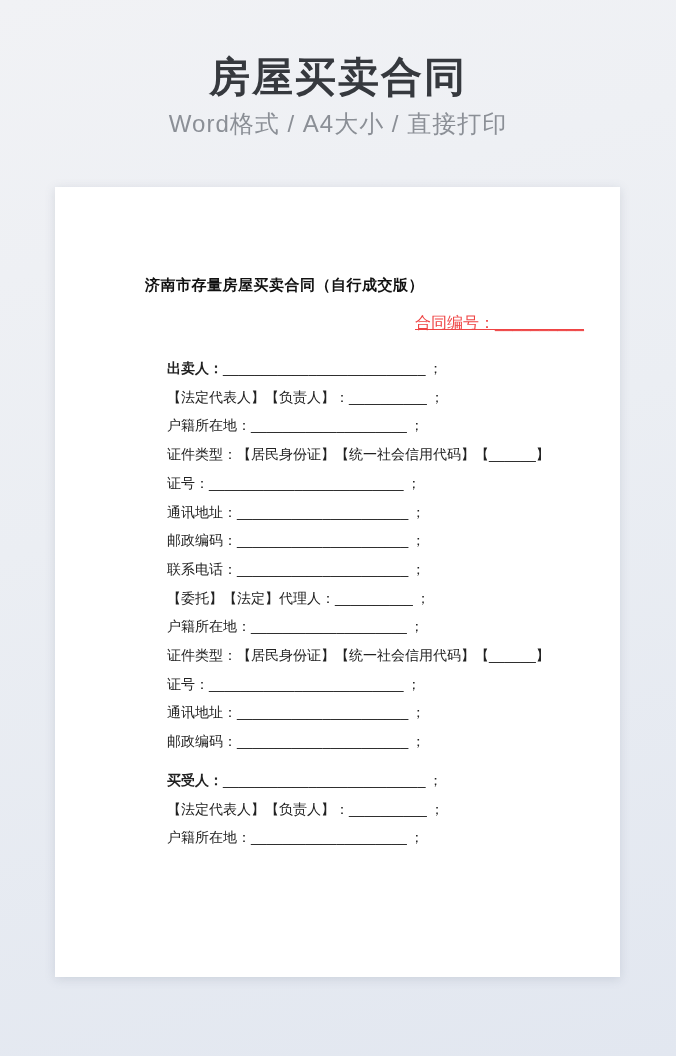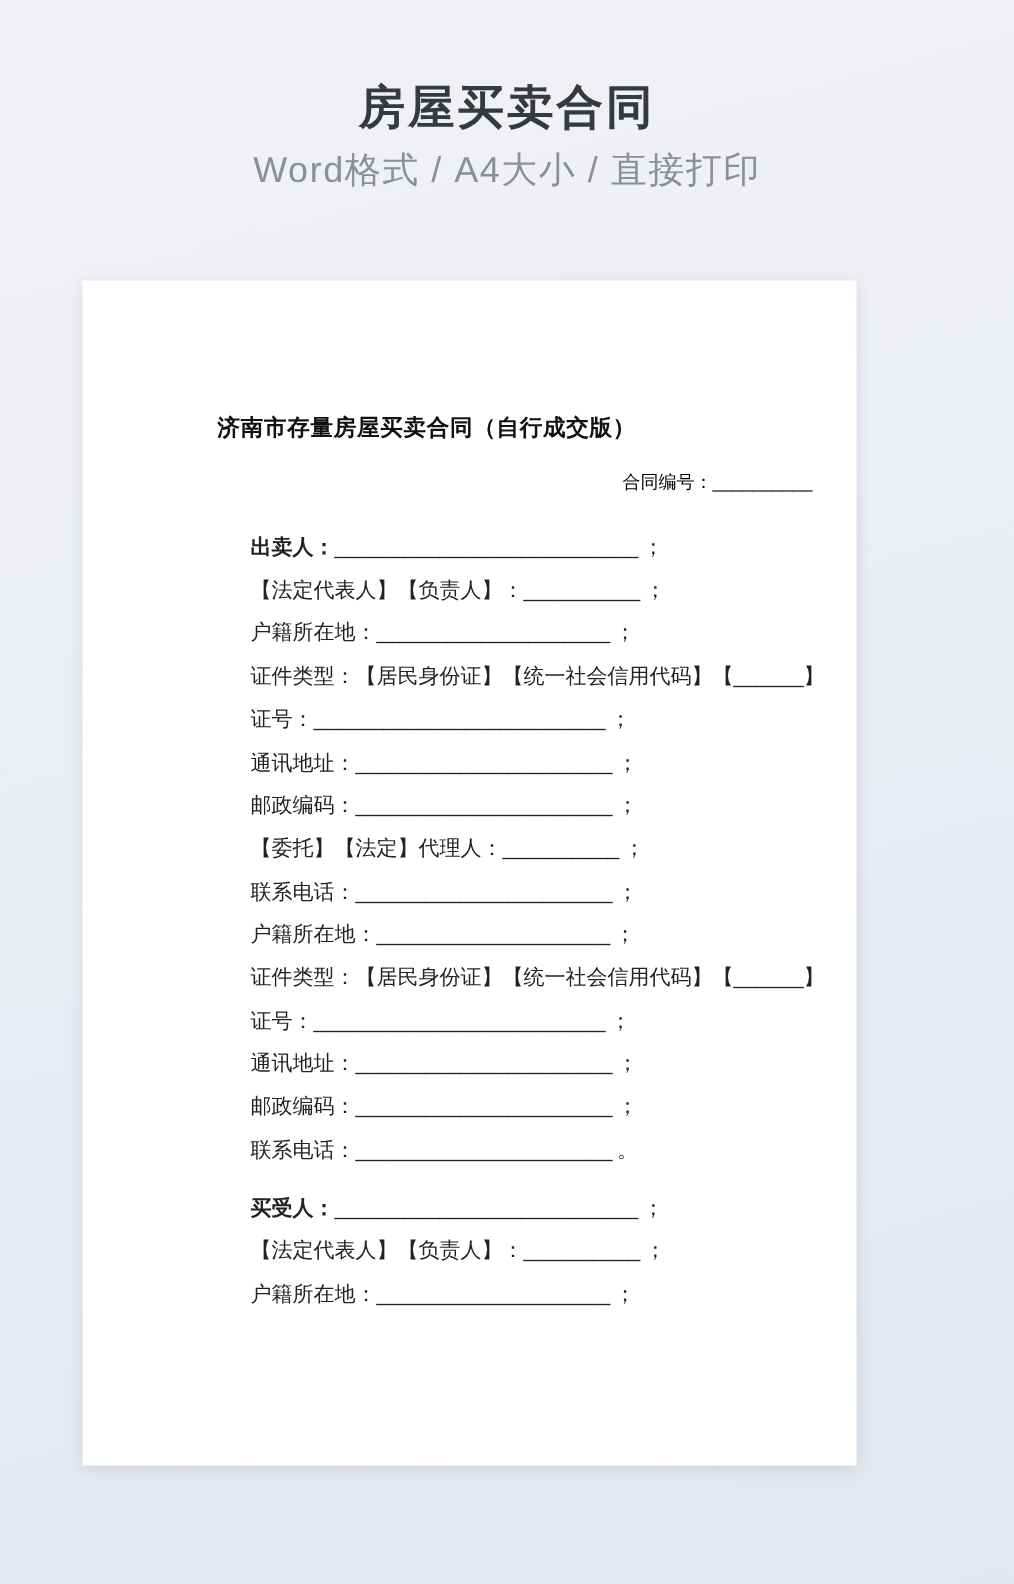--- a/index.html
+++ b/index.html
@@ -6,54 +6,55 @@
   .screen {
     position: relative;
     width: 676px;
     height: 1056px;
     overflow: hidden;
     background: linear-gradient(165deg, #f1f2f5 0%, #ebeef3 45%, #e2e7f0 100%);
     font-family: "Liberation Sans", "DejaVu Sans", sans-serif;
   }
   .header { padding-top: 54px; text-align: center; }
   .header-title {
-    font-size: 31px;
+    font-size: 41px;
     font-weight: 700;
     color: #36393e;
     letter-spacing: 2px;
     line-height: 1.15;
   }
   .header-subtitle {
     margin-top: 7px;
     font-size: 24px;
     color: #8b8f96;
     letter-spacing: 1px;
   }
   .paper {
     position: absolute;
     left: 55px;
     top: 187px;
-    width: 516px;
+    width: 565px;
     height: 790px;
     background: #ffffff;
     box-shadow: 0 2px 10px rgba(90, 100, 120, 0.18);
     color: #1f1f1f;
   }
   .doc-title {
     margin: 89px 0 0 90px;
     font-size: 15px;
     font-weight: 700;
     color: #111111;
     letter-spacing: 0.5px;
   }
   .contract-no {
     margin: 18px 0 0 360px;
-    font-size: 12px;
-    color: #000000;
+    font-size: 16px;
+    color: #ef4444;
     white-space: nowrap;
+    text-decoration: underline;
   }
   .lines {
     margin: 20px 0 0 112px;
     font-size: 14px;
     color: #222222;
   }
   .line { line-height: 28.7px; white-space: nowrap; }
   .line.gap { margin-top: 10px; }
   .line.bold .label { font-weight: 700; }
   .blank { letter-spacing: 0; }
@@ -93,43 +94,40 @@
         <div class="line">
     <span class="label">证号：</span><span class="blank">_________________________</span><span class="tail">；</span>
   </div>
         <div class="line">
     <span class="label">通讯地址：</span><span class="blank">______________________</span><span class="tail">；</span>
   </div>
         <div class="line">
     <span class="label">邮政编码：</span><span class="blank">______________________</span><span class="tail">；</span>
   </div>
         <div class="line">
-    <span class="label">【委托】【法定】代理人：</span><span class="blank">__________</span><span class="tail">；</span>
+    <span class="label">联系电话：</span><span class="blank">______________________</span><span class="tail">；</span>
   </div>
         <div class="line">
-    <span class="label">联系电话：</span><span class="blank">______________________</span><span class="tail">；</span>
+    <span class="label">【委托】【法定】代理人：</span><span class="blank">__________</span><span class="tail">；</span>
   </div>
         <div class="line">
     <span class="label">户籍所在地：</span><span class="blank">____________________</span><span class="tail">；</span>
   </div>
         <div class="line tight">
     <span class="label">证件类型：【居民身份证】【统一社会信用代码】【</span><span class="blank">______</span><span class="tail">】</span>
   </div>
         <div class="line">
     <span class="label">证号：</span><span class="blank">_________________________</span><span class="tail">；</span>
   </div>
         <div class="line">
     <span class="label">通讯地址：</span><span class="blank">______________________</span><span class="tail">；</span>
   </div>
         <div class="line">
     <span class="label">邮政编码：</span><span class="blank">______________________</span><span class="tail">；</span>
   </div>
-        <div class="line">
-    <span class="label">联系电话：</span><span class="blank">______________________</span><span class="tail">。</span>
-  </div>
         <div class="line bold gap">
     <span class="label">买受人：</span><span class="blank">__________________________</span><span class="tail">；</span>
   </div>
         <div class="line">
     <span class="label">【法定代表人】【负责人】：</span><span class="blank">__________</span><span class="tail">；</span>
   </div>
         <div class="line">
     <span class="label">户籍所在地：</span><span class="blank">____________________</span><span class="tail">；</span>
   </div>
       </div>

